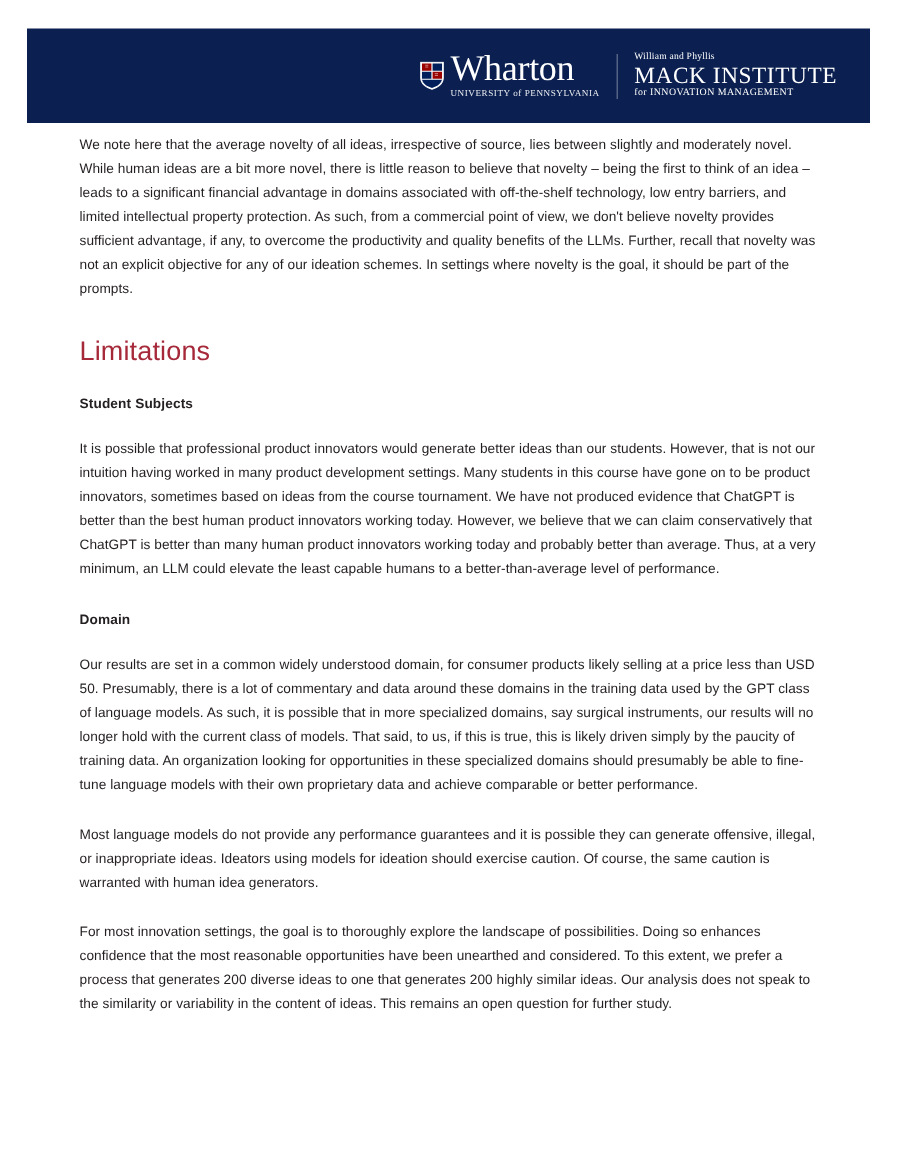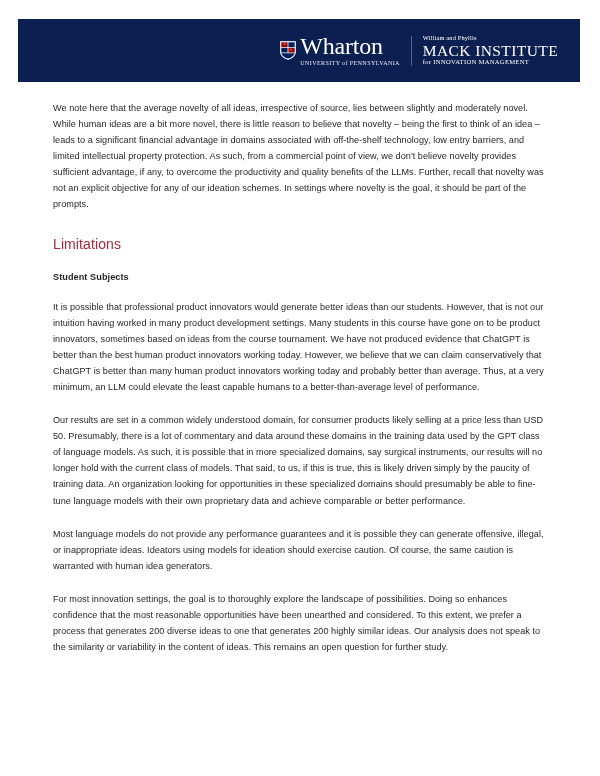--- a/index.html
+++ b/index.html
@@ -121,36 +121,36 @@
     color: #ffffff;
     letter-spacing: 0.3px;
     white-space: nowrap;
     margin-top: 1px;
   }
 
   
   .doc-body {
     position: absolute;
     left: 53px;
-    top: 100px;
+    top: 88px;
     width: 495px;
   }
 
   p.para {
     margin: 0 0 17px 0;
     font-size: 9.1px;
     line-height: 16.05px;
     color: #231f20;
     text-align: left;
     letter-spacing: 0.005em;
   }
 
   h1.section-title {
     margin: 25px 0 16px 0;
-    font-size: 14px;
+    font-size: 18px;
     font-weight: normal;
     color: #a6293a;
     letter-spacing: 0.1px;
     line-height: 1.05;
   }
 
   h2.sub-title {
     margin: 18px 0 15px 0;
     font-size: 9.1px;
     font-weight: bold;
@@ -201,20 +201,21 @@
     <p class="para">We note here that the average novelty of all ideas, irrespective of source, lies between slightly and moderately novel. While human ideas are a bit more novel, there is little reason to believe that novelty – being the first to think of an idea – leads to a significant financial advantage in domains associated with off-the-shelf technology, low entry barriers, and limited intellectual property protection.  As such, from a commercial point of view, we don't believe novelty provides sufficient advantage, if any, to overcome the productivity and quality benefits of the LLMs. Further, recall that novelty was not an explicit objective for any of our ideation schemes. In settings where novelty is the goal, it should be part of the prompts.</p>
 
     <h1 class="section-title">Limitations</h1>
 
     <div class="blk">
       <h2 class="sub-title">Student Subjects</h2>
       <p class="para">It is possible that professional product innovators would generate better ideas than our students. However, that is not our intuition having worked in many product development settings. Many students in this course have gone on to be product innovators, sometimes based on ideas from the course tournament. We have not produced evidence that ChatGPT is better than the best human product innovators working today. However, we believe that we can claim conservatively that ChatGPT is better than many human product innovators working today and probably better than average. Thus, at a very minimum, an LLM could elevate the least capable humans to a better-than-average level of performance.</p>
     </div>
 
     <div class="blk">
+      <h2 class="sub-title">Domain</h2>
       <p class="para">Our results are set in a common widely understood domain, for consumer products likely selling at a price less than USD 50. Presumably, there is a lot of commentary and data around these domains in the training data used by the GPT class of language models. As such, it is possible that in more specialized domains, say surgical instruments, our results will no longer hold with the current class of models. That said, to us, if this is true, this is likely driven simply by the paucity of training data. An organization looking for opportunities in these specialized domains should presumably be able to fine-tune language models with their own proprietary data and achieve comparable or better performance.</p>
     </div>
 
     <div class="blk">
       <p class="para">Most language models do not provide any performance guarantees and it is possible they can generate offensive, illegal, or inappropriate ideas. Ideators using models for ideation should exercise caution. Of course, the same caution is warranted with human idea generators.</p>
     </div>
 
     <div class="blk">
       <p class="para">For most innovation settings, the goal is to thoroughly explore the landscape of possibilities. Doing so enhances confidence that the most reasonable opportunities have been unearthed and considered. To this extent, we prefer a process that generates 200 diverse ideas to one that generates 200 highly similar ideas. Our analysis does not speak to the similarity or variability in the content of ideas. This remains an open question for further study.</p>
     </div>

